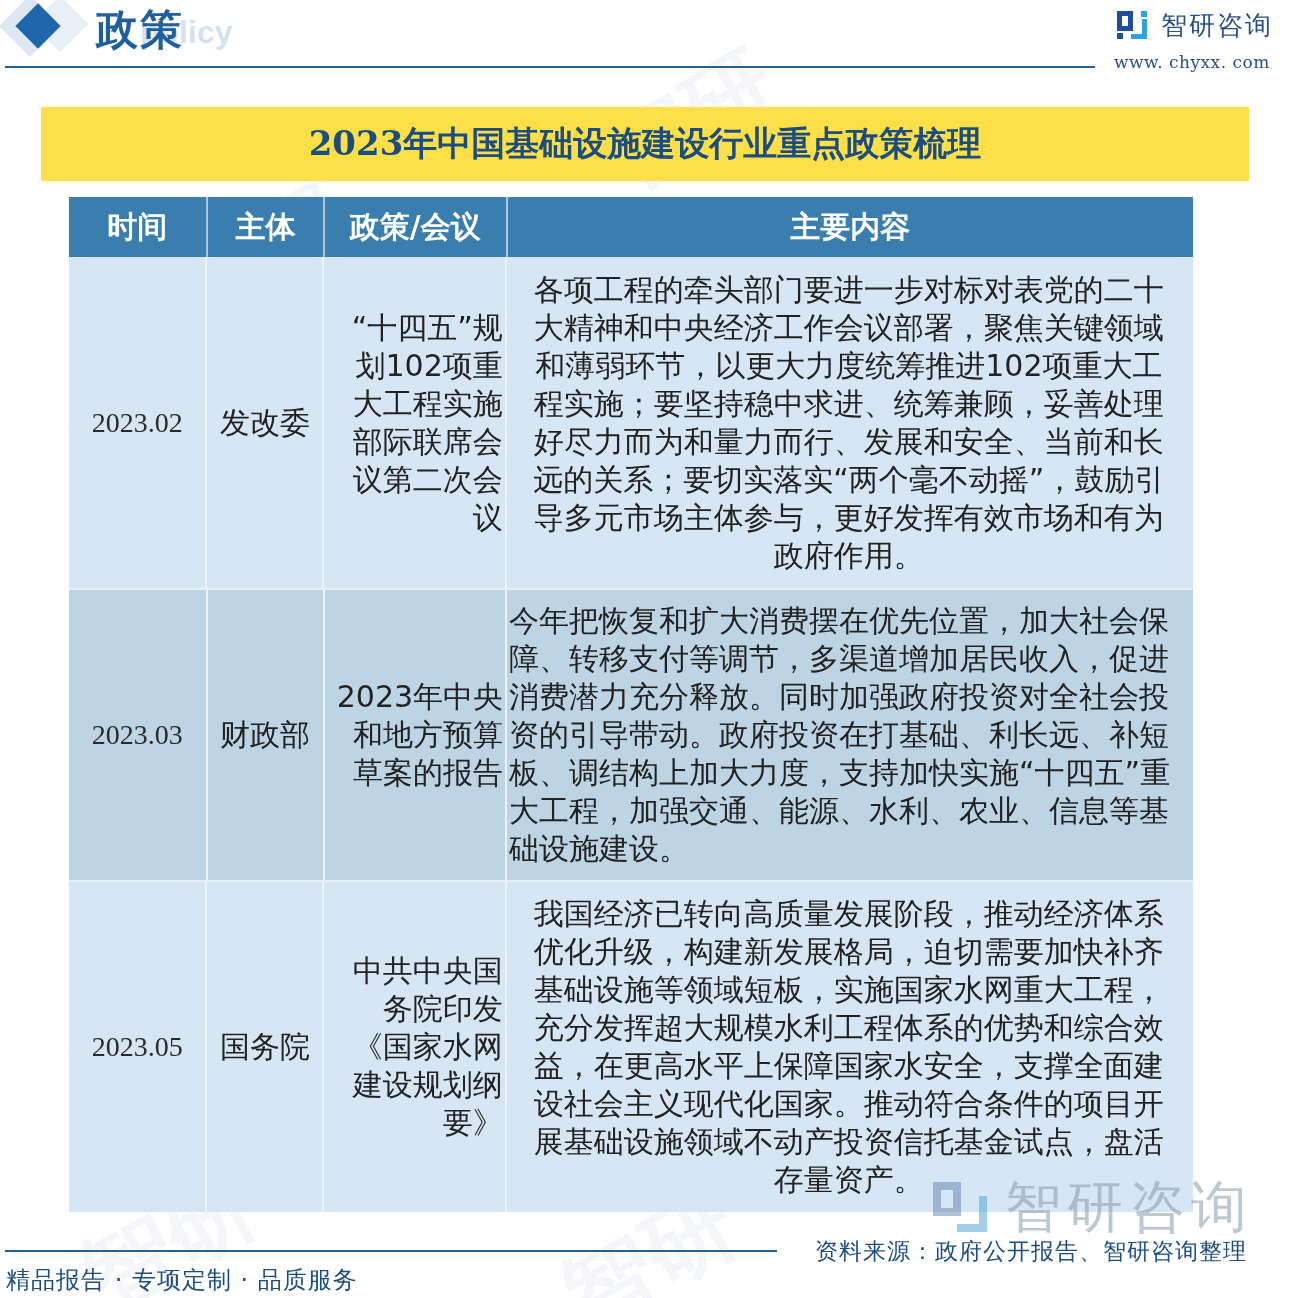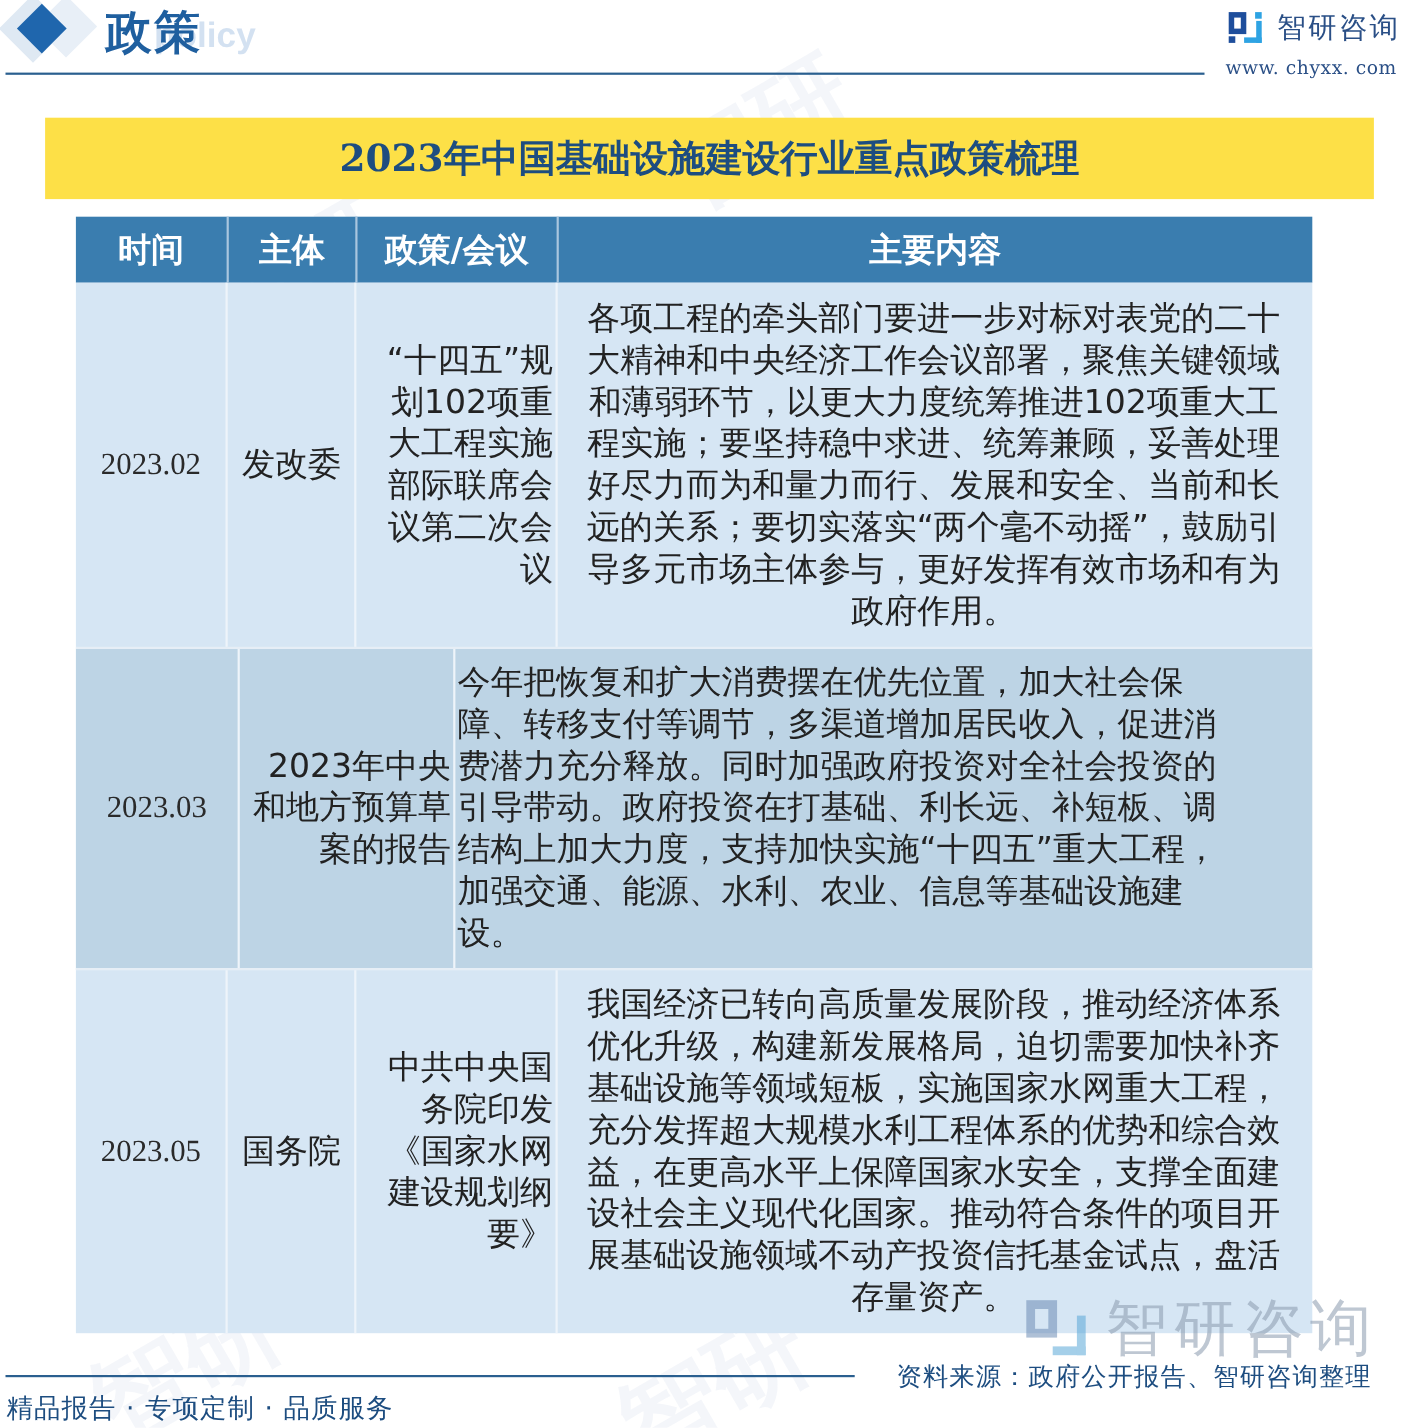--- a/index.html
+++ b/index.html
@@ -107,20 +107,21 @@
 
   <div class="row r-light r1">
     <div class="cell c1 date">2023.02</div>
     <div class="cell c2 body-text">发改委</div>
     <div class="cell c3 body-text policy">“十四五”规划102项重大工程实施部际联席会议第二次会议</div>
     <div class="cell c4 body-text content">各项工程的牵头部门要进一步对标对表党的二十大精神和中央经济工作会议部署，聚焦关键领域和薄弱环节，以更大力度统筹推进102项重大工程实施；要坚持稳中求进、统筹兼顾，妥善处理好尽力而为和量力而行、发展和安全、当前和长远的关系；要切实落实“两个毫不动摇”，鼓励引导多元市场主体参与，更好发挥有效市场和有为政府作用。</div>
   </div>
 
   <div class="row r-dark r2">
     <div class="cell c1 date">2023.03</div>
+    <div class="cell c2 body-text">财政部</div>
     <div class="cell c3 body-text policy">2023年中央和地方预算草案的报告</div>
     <div class="cell c4 body-text content left">今年把恢复和扩大消费摆在优先位置，加大社会保障、转移支付等调节，多渠道增加居民收入，促进消费潜力充分释放。同时加强政府投资对全社会投资的引导带动。政府投资在打基础、利长远、补短板、调结构上加大力度，支持加快实施“十四五”重大工程，加强交通、能源、水利、农业、信息等基础设施建设。</div>
   </div>
 
   <div class="row r-light r3">
     <div class="cell c1 date">2023.05</div>
     <div class="cell c2 body-text">国务院</div>
     <div class="cell c3 body-text policy">中共中央国务院印发《国家水网建设规划纲要》</div>
     <div class="cell c4 body-text content">我国经济已转向高质量发展阶段，推动经济体系优化升级，构建新发展格局，迫切需要加快补齐基础设施等领域短板，实施国家水网重大工程，充分发挥超大规模水利工程体系的优势和综合效益，在更高水平上保障国家水安全，支撑全面建设社会主义现代化国家。推动符合条件的项目开展基础设施领域不动产投资信托基金试点，盘活存量资产。</div>
   </div>

